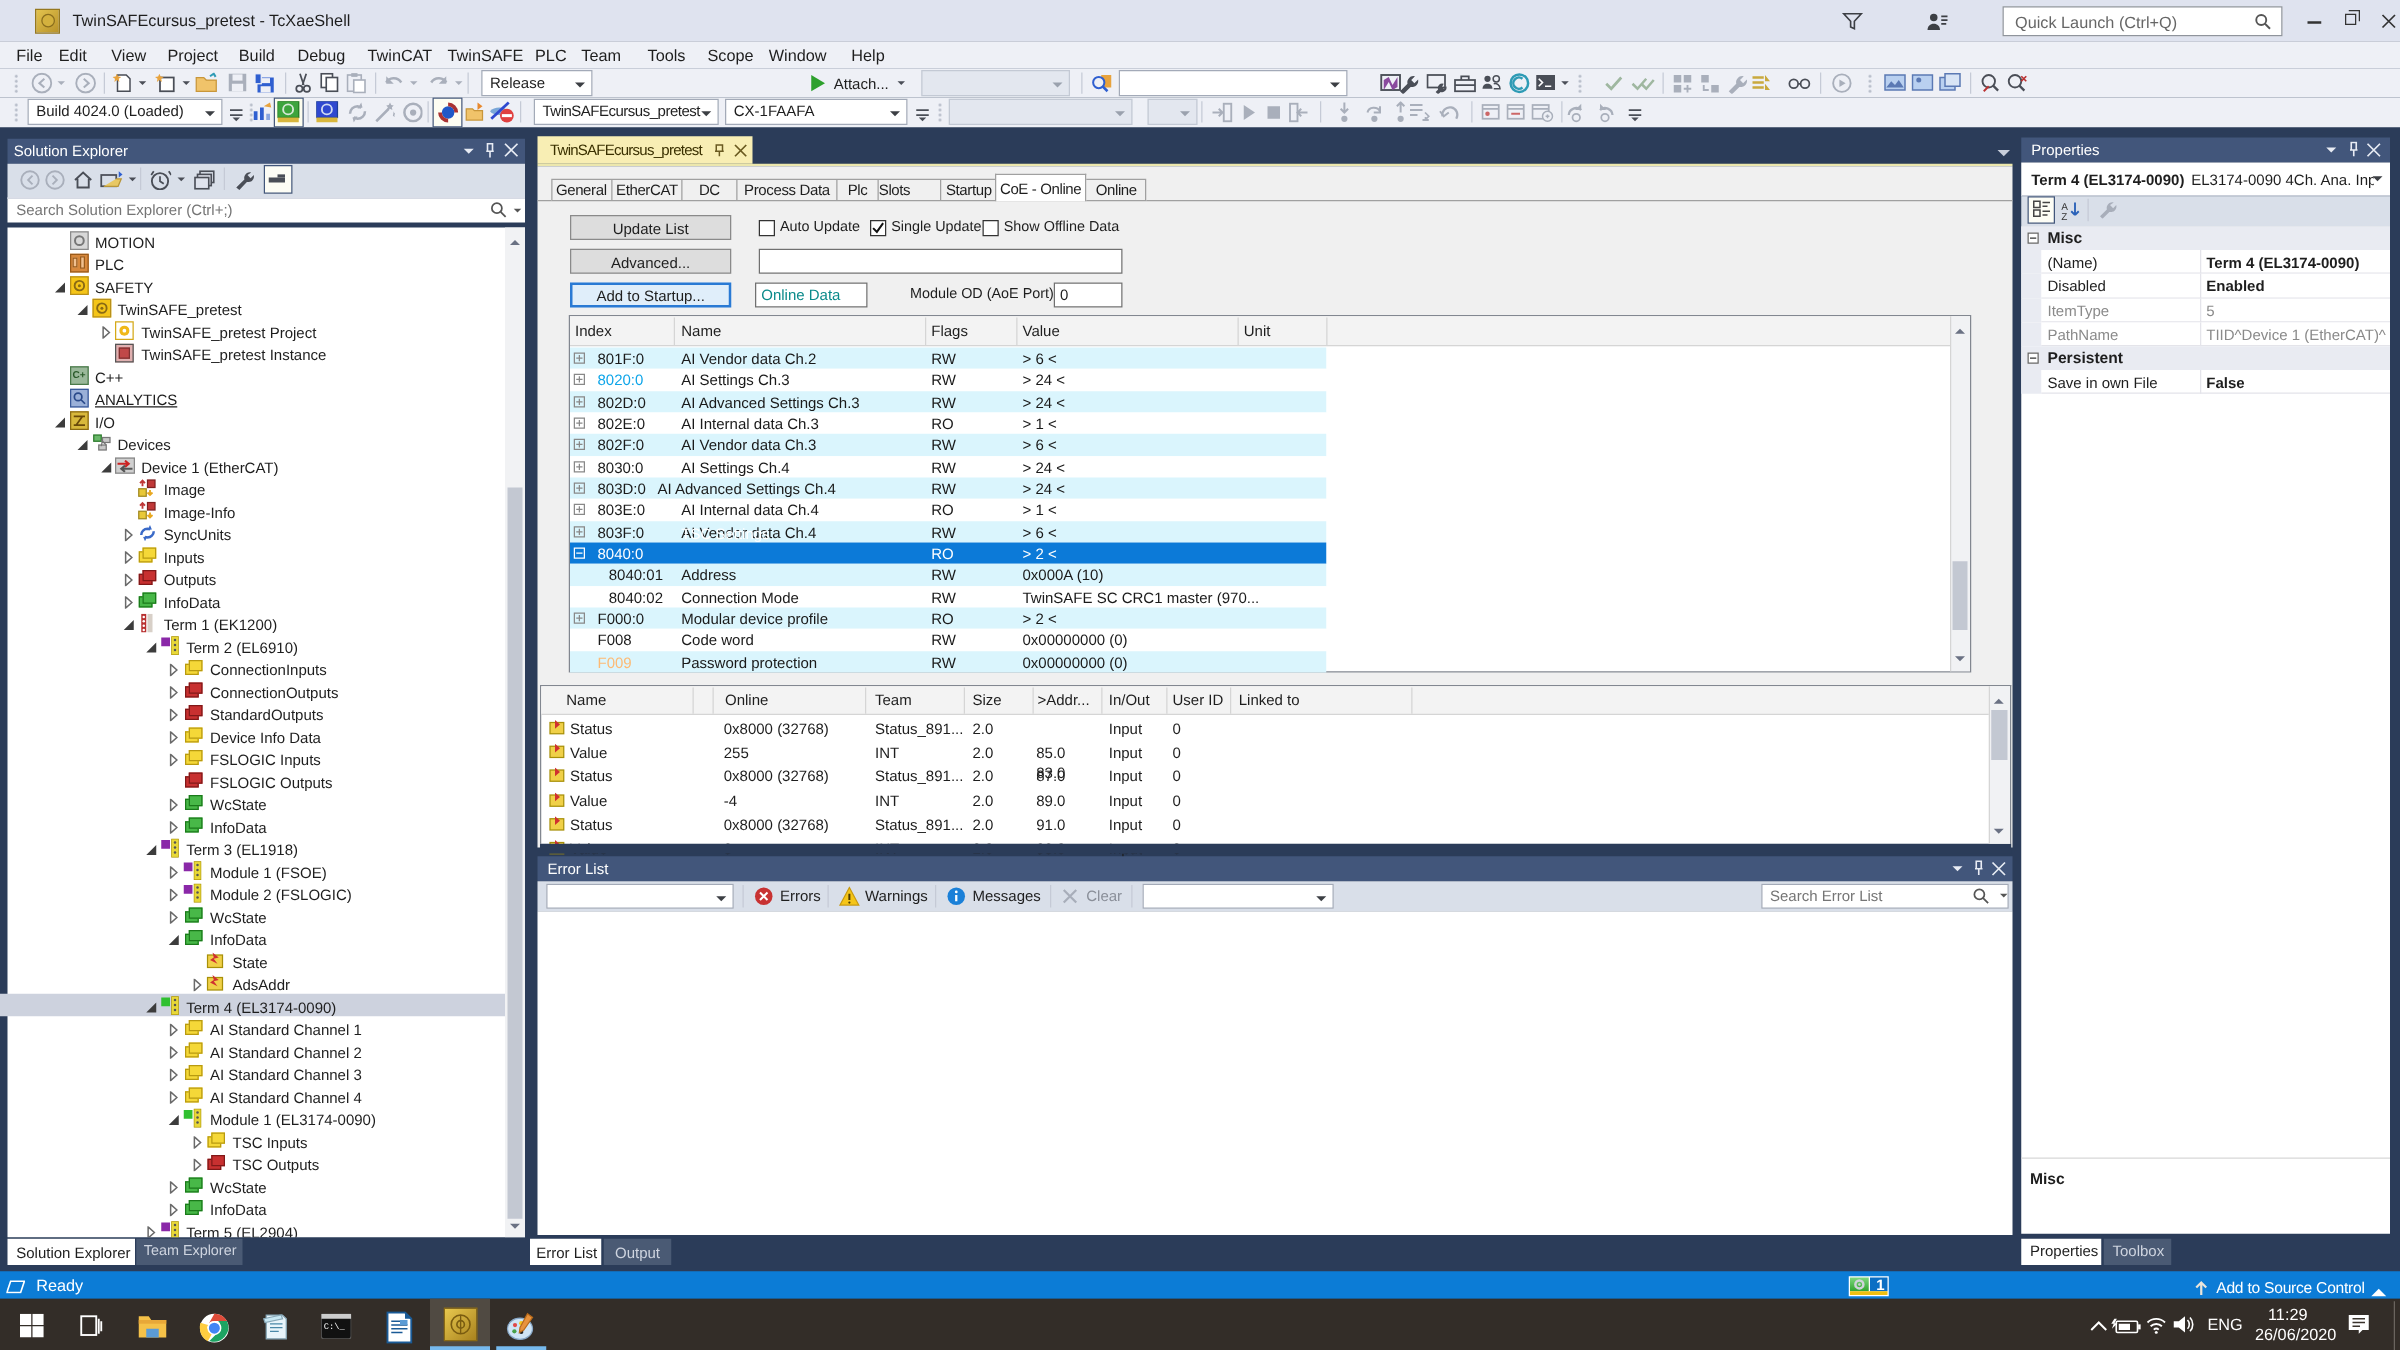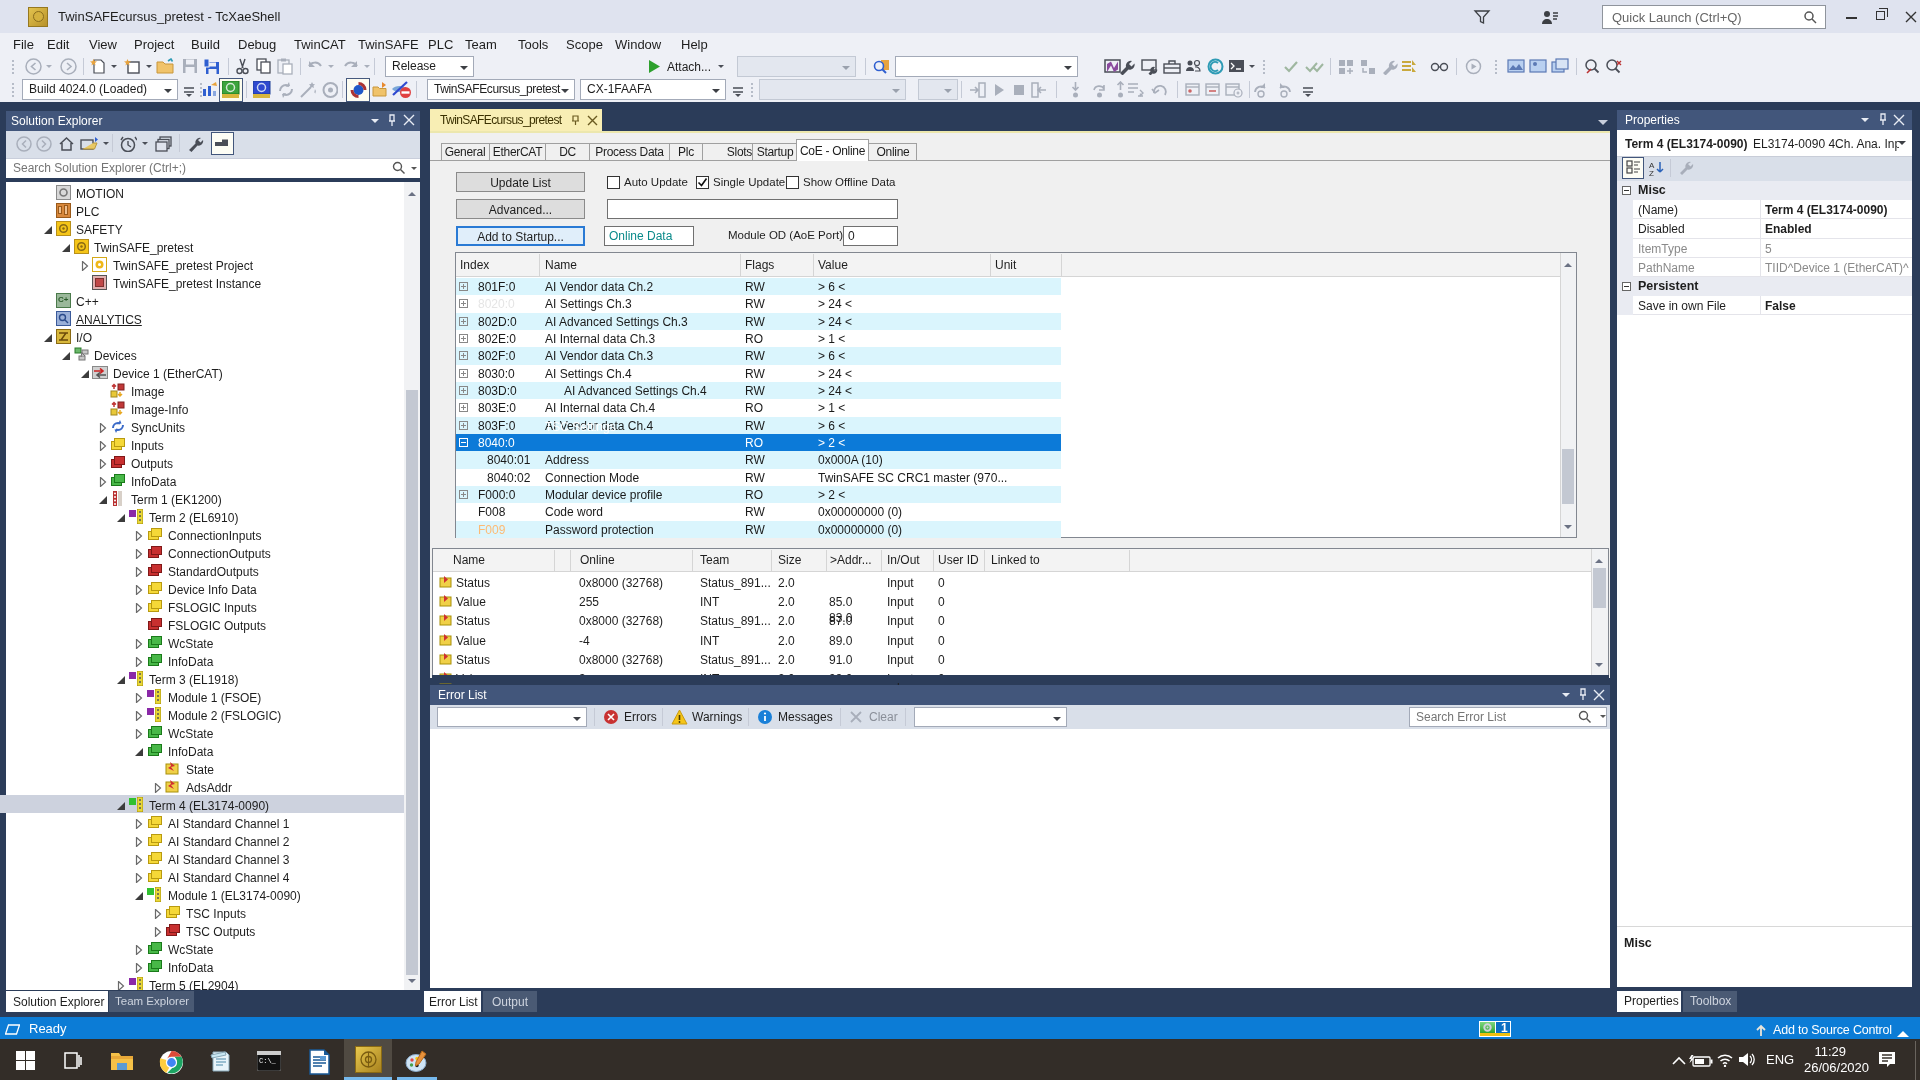--- a/index.html
+++ b/index.html
@@ -789,21 +789,21 @@
 <div class="a" style="left:545px;top:144px;width:1px;height:16px;background:#a0a0a0;"></div>
 <div class="a" style="left:589px;top:144px;width:1px;height:16px;background:#a0a0a0;"></div>
 <div class="a" style="left:669px;top:144px;width:1px;height:16px;background:#a0a0a0;"></div>
 <div class="a" style="left:702px;top:144px;width:1px;height:16px;background:#a0a0a0;"></div>
 <div class="a" style="left:752px;top:144px;width:1px;height:16px;background:#a0a0a0;"></div>
 <div class="t" style="left:441px;top:145px;width:48px;text-align:center;letter-spacing:-0.3px;">General</div>
 <div class="t" style="left:490px;top:145px;width:55px;text-align:center;letter-spacing:-0.3px;">EtherCAT</div>
 <div class="t" style="left:546px;top:145px;width:43px;text-align:center;letter-spacing:-0.3px;">DC</div>
 <div class="t" style="left:590px;top:145px;width:79px;text-align:center;letter-spacing:-0.3px;">Process Data</div>
 <div class="t" style="left:670px;top:145px;width:32px;text-align:center;letter-spacing:-0.3px;">Plc</div>
-<div class="t" style="left:703px;top:145px;width:49px;text-align:right;letter-spacing:-0.3px;">Slots</div>
+<div class="t" style="left:703px;top:145px;width:49px;text-align:left;letter-spacing:-0.3px;">Slots</div>
 <div class="t" style="left:753px;top:145px;width:44px;text-align:center;letter-spacing:-0.3px;">Startup</div>
 <div class="t" style="left:869px;top:145px;width:48px;text-align:center;letter-spacing:-0.3px;">Online</div>
 <div class="a" style="left:796px;top:139px;width:73px;height:22px;background:#fff;border:1px solid #a0a0a0;border-bottom:none;"></div>
 <div class="t" style="left:796px;top:144px;width:73px;text-align:center;letter-spacing:-0.3px;">CoE - Online</div>
 <div class="a" style="left:430px;top:160px;width:11px;height:1px;background:#a0a0a0;"></div>
 <div class="a" style="left:917px;top:160px;width:693px;height:1px;background:#a0a0a0;"></div>
 <div class="a" style="left:456px;top:172px;width:129px;height:20px;background:#ddd;border:1px solid #8a8a8a;"></div>
 <div class="t" style="left:456px;top:176px;width:129px;text-align:center;">Update List</div>
 <div class="a" style="left:456px;top:199px;width:129px;height:20px;background:#ddd;border:1px solid #8a8a8a;"></div>
 <div class="t" style="left:456px;top:203px;width:129px;text-align:center;">Advanced...</div>
@@ -838,21 +838,21 @@
 <div class="a" style="left:1061px;top:254px;width:1px;height:22px;background:#d5d5d5;"></div>
 <div class="a" style="left:456px;top:278.0px;width:605px;height:17.33px;background:#daf5fd;"></div>
 <div class="t" style="left:478px;top:280.0px;color:#1a1a1a;">801F:0</div>
 <div class="t" style="left:545px;top:280.0px;color:#1a1a1a;">AI Vendor data Ch.2</div>
 <div class="t" style="left:745px;top:280.0px;color:#1a1a1a;">RW</div>
 <div class="t" style="left:818px;top:280.0px;color:#1a1a1a;">&gt; 6 &lt;</div>
 <div class="a" style="left:459px;top:282.0px;width:9px;height:9px;border:1px solid #888;background:transparent;"></div>
 <div class="a" style="left:461px;top:286.0px;width:5px;height:1px;background:#888;"></div>
 <div class="a" style="left:463px;top:284.0px;width:1px;height:5px;background:#888;"></div>
 <div class="a" style="left:456px;top:295.3px;width:605px;height:17.33px;background:#fff;"></div>
-<div class="t" style="left:478px;top:297.3px;color:#e5e5e5;">8020:0</div>
+<div class="t" style="left:478px;top:297.3px;color:#0ea5e9;">8020:0</div>
 <div class="t" style="left:545px;top:297.3px;color:#1a1a1a;">AI Settings Ch.3</div>
 <div class="t" style="left:745px;top:297.3px;color:#1a1a1a;">RW</div>
 <div class="t" style="left:818px;top:297.3px;color:#1a1a1a;">&gt; 24 &lt;</div>
 <div class="a" style="left:459px;top:299.3px;width:9px;height:9px;border:1px solid #888;background:transparent;"></div>
 <div class="a" style="left:461px;top:303.3px;width:5px;height:1px;background:#888;"></div>
 <div class="a" style="left:463px;top:301.3px;width:1px;height:5px;background:#888;"></div>
 <div class="a" style="left:456px;top:312.7px;width:605px;height:17.33px;background:#daf5fd;"></div>
 <div class="t" style="left:478px;top:314.7px;color:#1a1a1a;">802D:0</div>
 <div class="t" style="left:545px;top:314.7px;color:#1a1a1a;">AI Advanced Settings Ch.3</div>
 <div class="t" style="left:745px;top:314.7px;color:#1a1a1a;">RW</div>
@@ -879,21 +879,21 @@
 <div class="a" style="left:456px;top:364.6px;width:605px;height:17.33px;background:#fff;"></div>
 <div class="t" style="left:478px;top:366.6px;color:#1a1a1a;">8030:0</div>
 <div class="t" style="left:545px;top:366.6px;color:#1a1a1a;">AI Settings Ch.4</div>
 <div class="t" style="left:745px;top:366.6px;color:#1a1a1a;">RW</div>
 <div class="t" style="left:818px;top:366.6px;color:#1a1a1a;">&gt; 24 &lt;</div>
 <div class="a" style="left:459px;top:368.6px;width:9px;height:9px;border:1px solid #888;background:transparent;"></div>
 <div class="a" style="left:461px;top:372.6px;width:5px;height:1px;background:#888;"></div>
 <div class="a" style="left:463px;top:370.6px;width:1px;height:5px;background:#888;"></div>
 <div class="a" style="left:456px;top:382.0px;width:605px;height:17.33px;background:#daf5fd;"></div>
 <div class="t" style="left:478px;top:384.0px;color:#1a1a1a;">803D:0</div>
-<div class="t" style="left:564px;top:384.0px;color:#1a1a1a;">AI Advanced Settings Ch.4</div>
+<div class="t" style="left:526px;top:384.0px;color:#1a1a1a;">AI Advanced Settings Ch.4</div>
 <div class="t" style="left:745px;top:384.0px;color:#1a1a1a;">RW</div>
 <div class="t" style="left:818px;top:384.0px;color:#1a1a1a;">&gt; 24 &lt;</div>
 <div class="a" style="left:459px;top:386.0px;width:9px;height:9px;border:1px solid #888;background:transparent;"></div>
 <div class="a" style="left:461px;top:390.0px;width:5px;height:1px;background:#888;"></div>
 <div class="a" style="left:463px;top:388.0px;width:1px;height:5px;background:#888;"></div>
 <div class="a" style="left:456px;top:399.3px;width:605px;height:17.33px;background:#fff;"></div>
 <div class="t" style="left:478px;top:401.3px;color:#1a1a1a;">803E:0</div>
 <div class="t" style="left:545px;top:401.3px;color:#1a1a1a;">AI Internal data Ch.4</div>
 <div class="t" style="left:745px;top:401.3px;color:#1a1a1a;">RO</div>
 <div class="t" style="left:818px;top:401.3px;color:#1a1a1a;">&gt; 1 &lt;</div>

